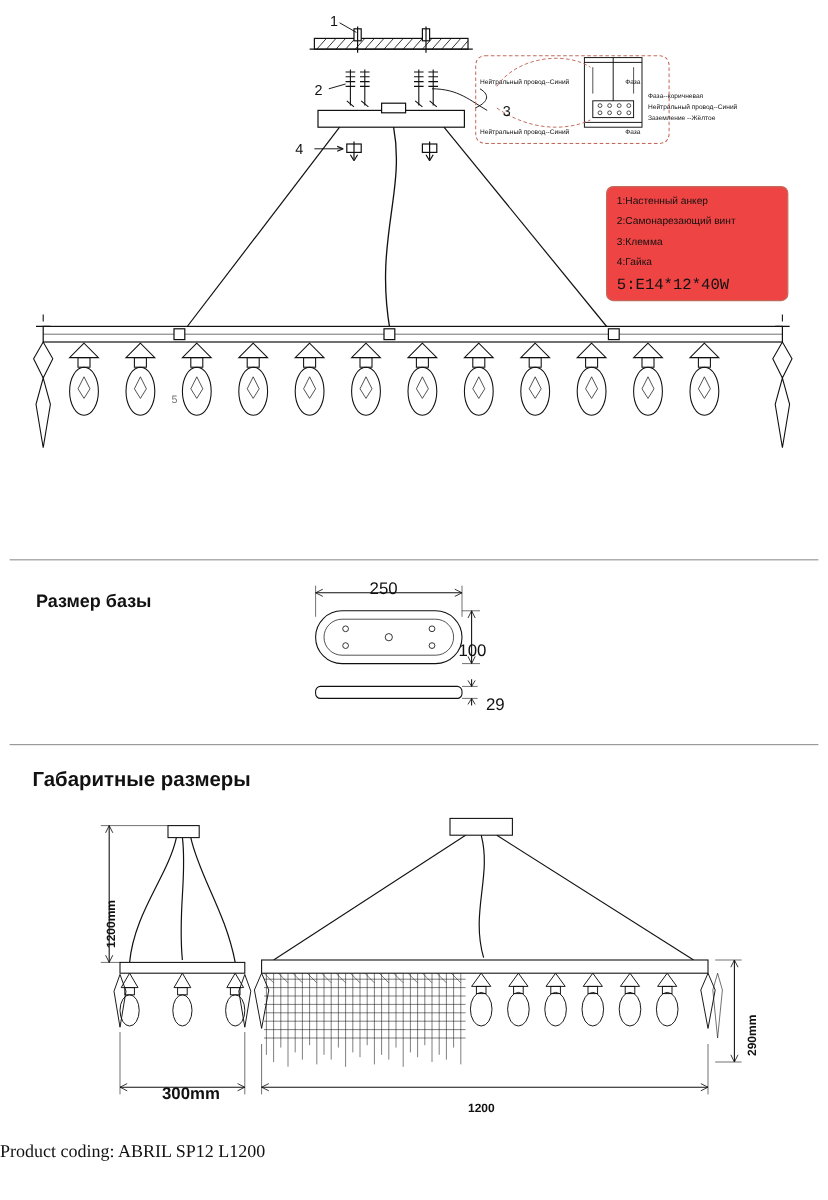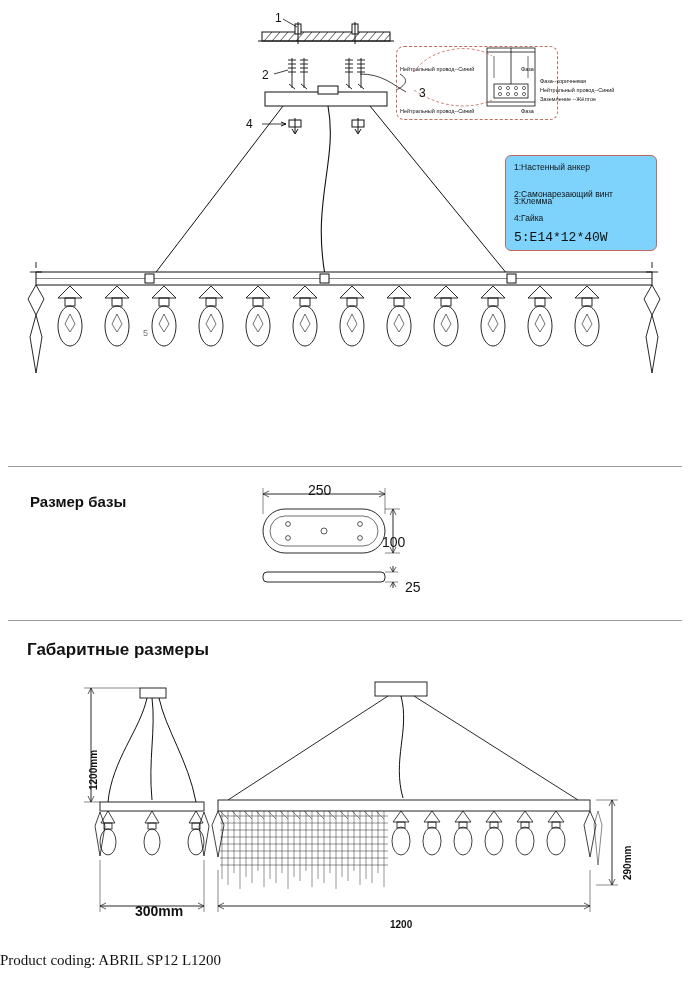--- a/index.html
+++ b/index.html
@@ -21,21 +21,21 @@
   .xtiny{font-size:5.5px;}
   .sm{font-size:9px;}
   .md{font-size:12px;}
   .lg{font-size:15px;font-weight:bold;}
   .xl{font-size:17px;font-weight:bold;}
 
   svg{position:absolute;left:0;top:0;overflow:visible;}
 
   .legend-box{
     position:absolute;left:505px;top:155px;width:150px;height:94px;
-    border:1px solid #c26b5c;border-radius:6px;background:#7dd3fc;
+    border:1px solid #c26b5c;border-radius:6px;background:#ef4444;
   }
   .legend-box .line{
     position:absolute;left:8px;font-size:8.5px;color:#111;white-space:nowrap;
   }
   .wire-box{
     position:absolute;left:396px;top:46px;width:160px;height:72px;
     border:1px dashed #c26b5c;border-radius:8px;background:transparent;
   }
   .footer{
     position:absolute;left:0;right:0;top:952px;text-align:left;
@@ -241,21 +241,21 @@
   <div class="lbl xtiny" style="left:400px;top:108px;">Нейтральный провод--Синий</div>
   <div class="lbl xtiny" style="left:521px;top:66px;">Фаза</div>
   <div class="lbl xtiny" style="left:521px;top:108px;">Фаза</div>
 
   <div class="lbl xtiny" style="left:540px;top:78px;">Фаза--коричневая</div>
   <div class="lbl xtiny" style="left:540px;top:87px;">Нейтральный провод--Синий</div>
   <div class="lbl xtiny" style="left:540px;top:96px;">Заземление --Жёлтое</div>
 
   <div class="legend-box">
     <div class="line" style="top:6px;">1:Настенный анкер</div>
-    <div class="line" style="top:33px;">2:Самонарезающий винт</div>
+    <div class="line" style="top:23px;">2:Самонарезающий винт</div>
     <div class="line" style="top:40px;">3:Клемма</div>
     <div class="line" style="top:57px;">4:Гайка</div>
     <div class="line" style="top:74px;font-family:'Liberation Mono',monospace;font-size:13px;">5:E14*12*40W</div>
   </div>
 
   <div class="lbl lg" style="left:30px;top:493px;">Размер базы</div>
 
   <svg width="690" height="150" style="top:466px;">
     <g stroke="#111" fill="none" stroke-width="0.9">
 
@@ -283,21 +283,21 @@
       <line x1="385" y1="106" x2="398" y2="106" stroke-width="0.5"></line>
       <line x1="385" y1="116" x2="398" y2="116" stroke-width="0.5"></line>
       <line x1="393" y1="100" x2="393" y2="106"></line>
       <line x1="393" y1="116" x2="393" y2="122"></line>
       <path d="M393 106 l-3 -5 M393 106 l3 -5 M393 116 l-3 5 M393 116 l3 5" stroke-width="0.7"></path>
     </g>
   </svg>
 
   <div class="lbl md" style="left:308px;top:482px;font-size:14px;">250</div>
   <div class="lbl md" style="left:382px;top:534px;font-size:14px;">100</div>
-  <div class="lbl md" style="left:405px;top:579px;font-size:14px;">25</div>
+  <div class="lbl md" style="left:405px;top:579px;font-size:14px;">29</div>
 
   <div class="lbl xl" style="left:27px;top:640px;">Габаритные размеры</div>
 
   <svg width="690" height="320" style="top:620px;">
     <g stroke="#111" fill="none" stroke-width="0.9">
 
       <rect x="140" y="68" width="26" height="10" fill="#fff"></rect>
       <path d="M147 78 C 140 110, 112 140, 108 182" stroke-width="1"></path>
       <path d="M159 78 C 166 110, 188 140, 196 182" stroke-width="1"></path>
       <path d="M152 78 C 156 110, 148 140, 152 180" stroke-width="1"></path>

